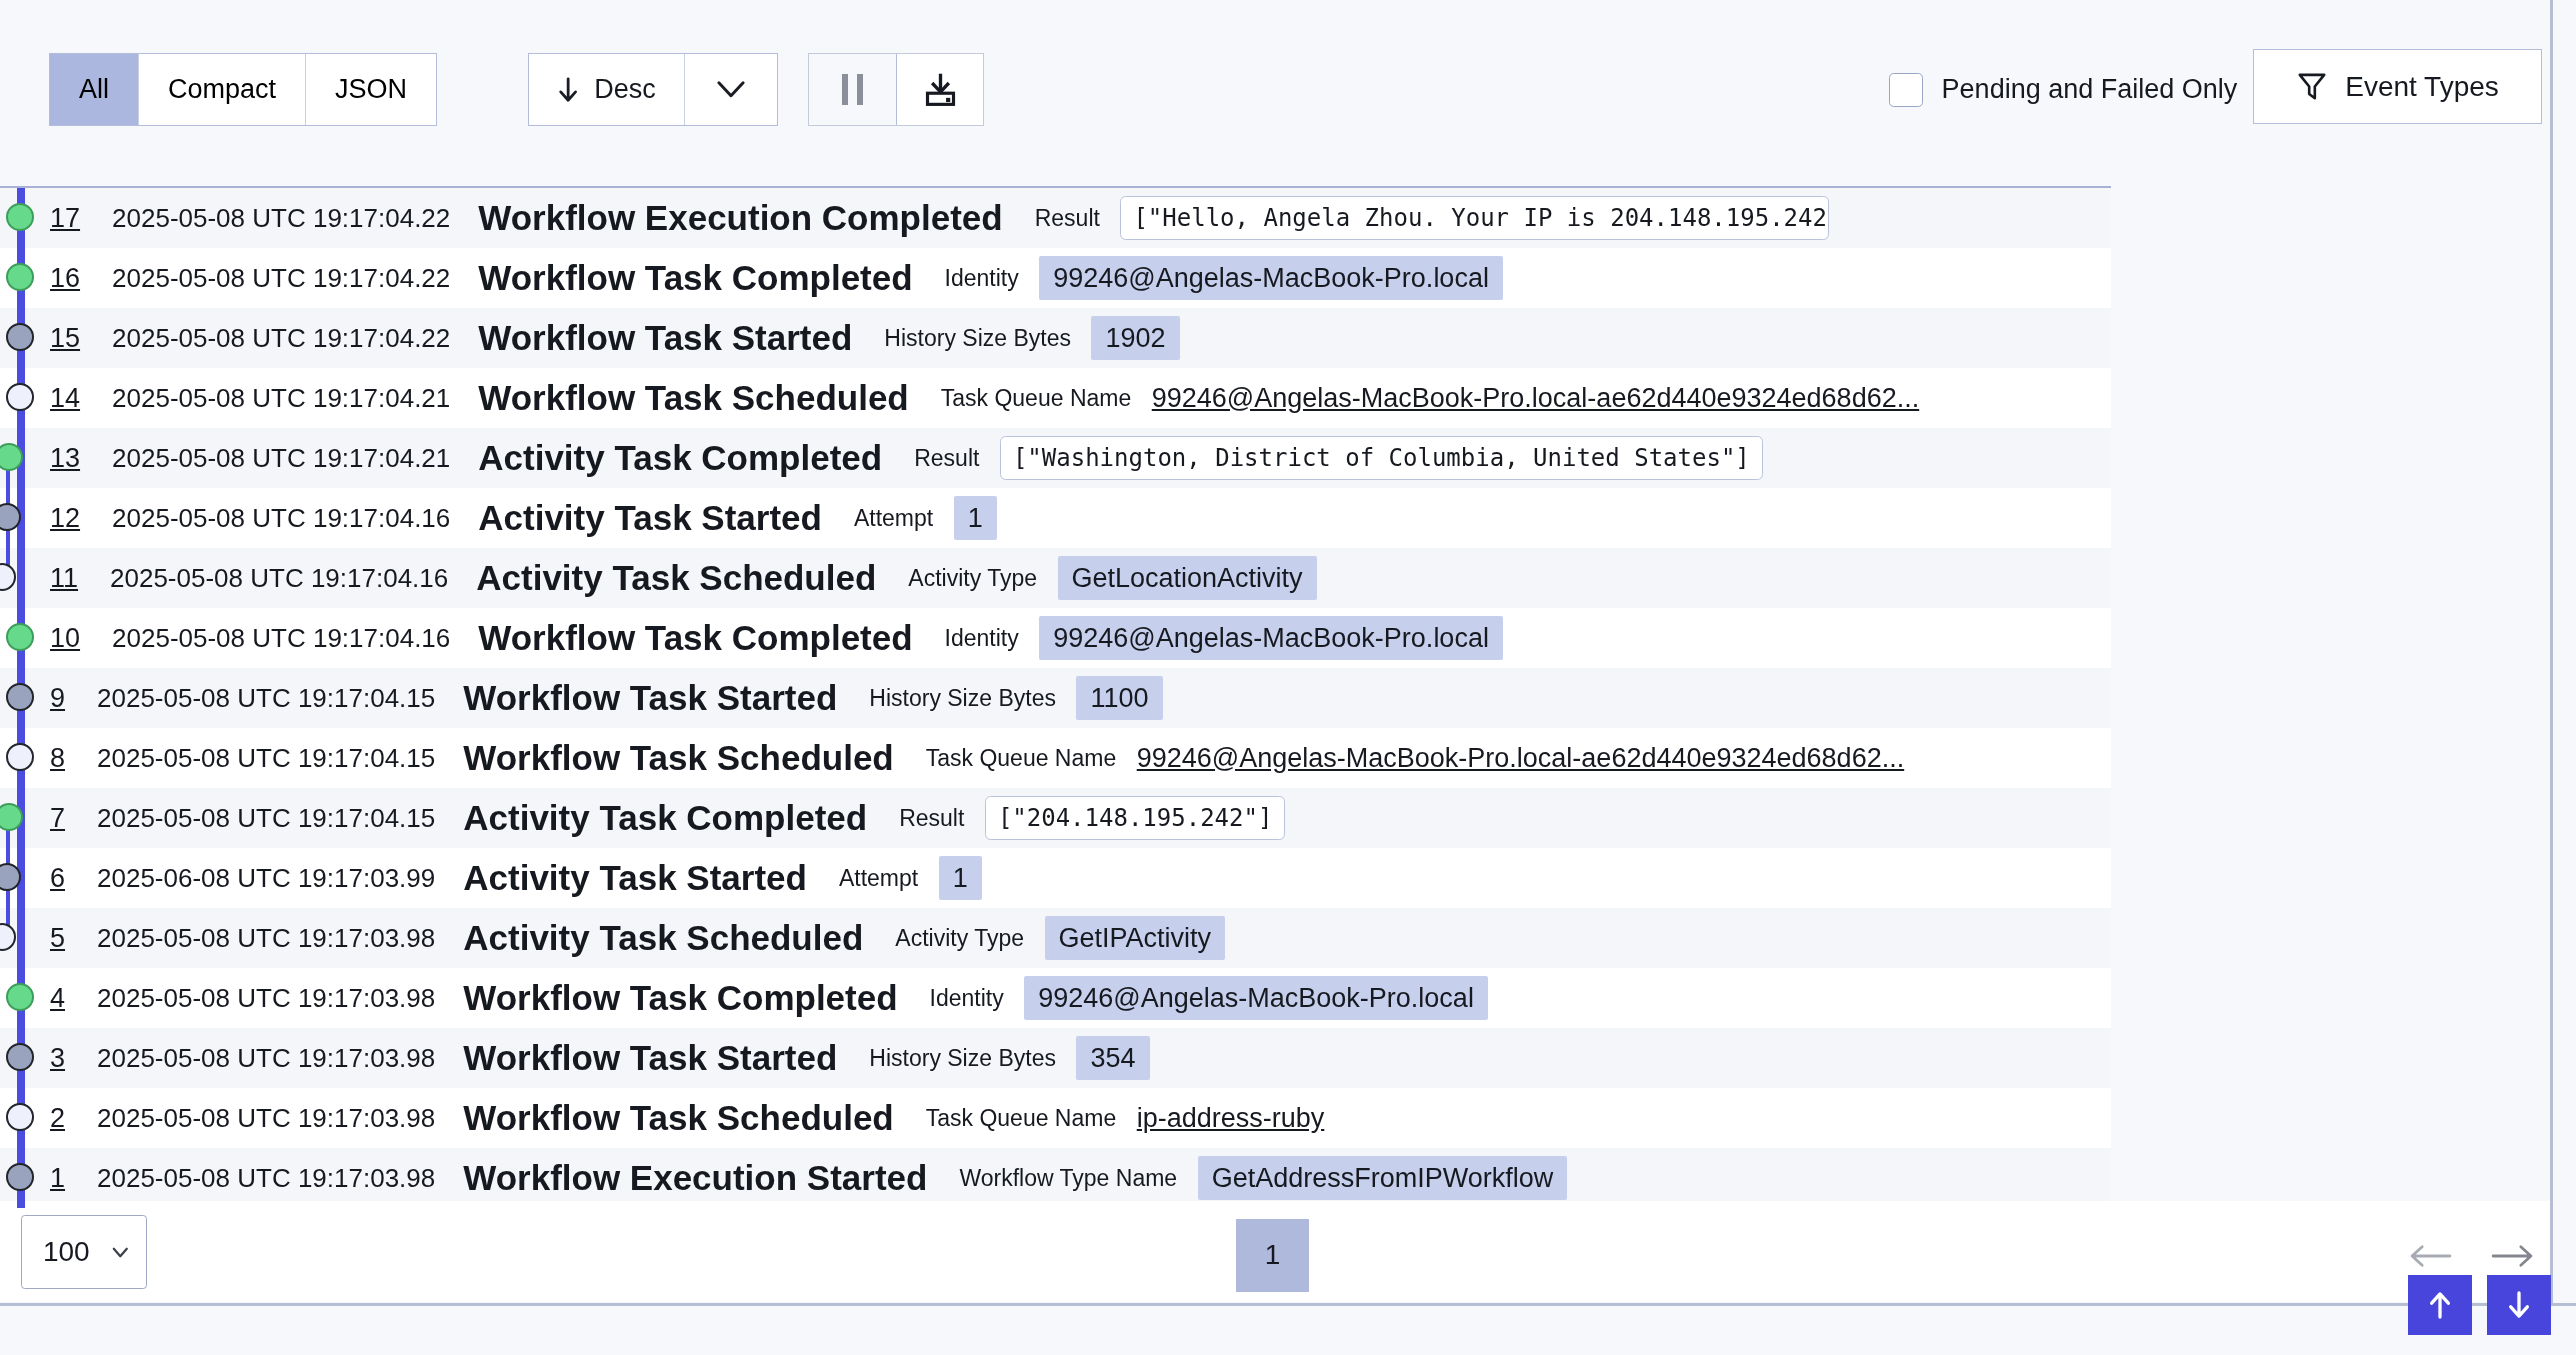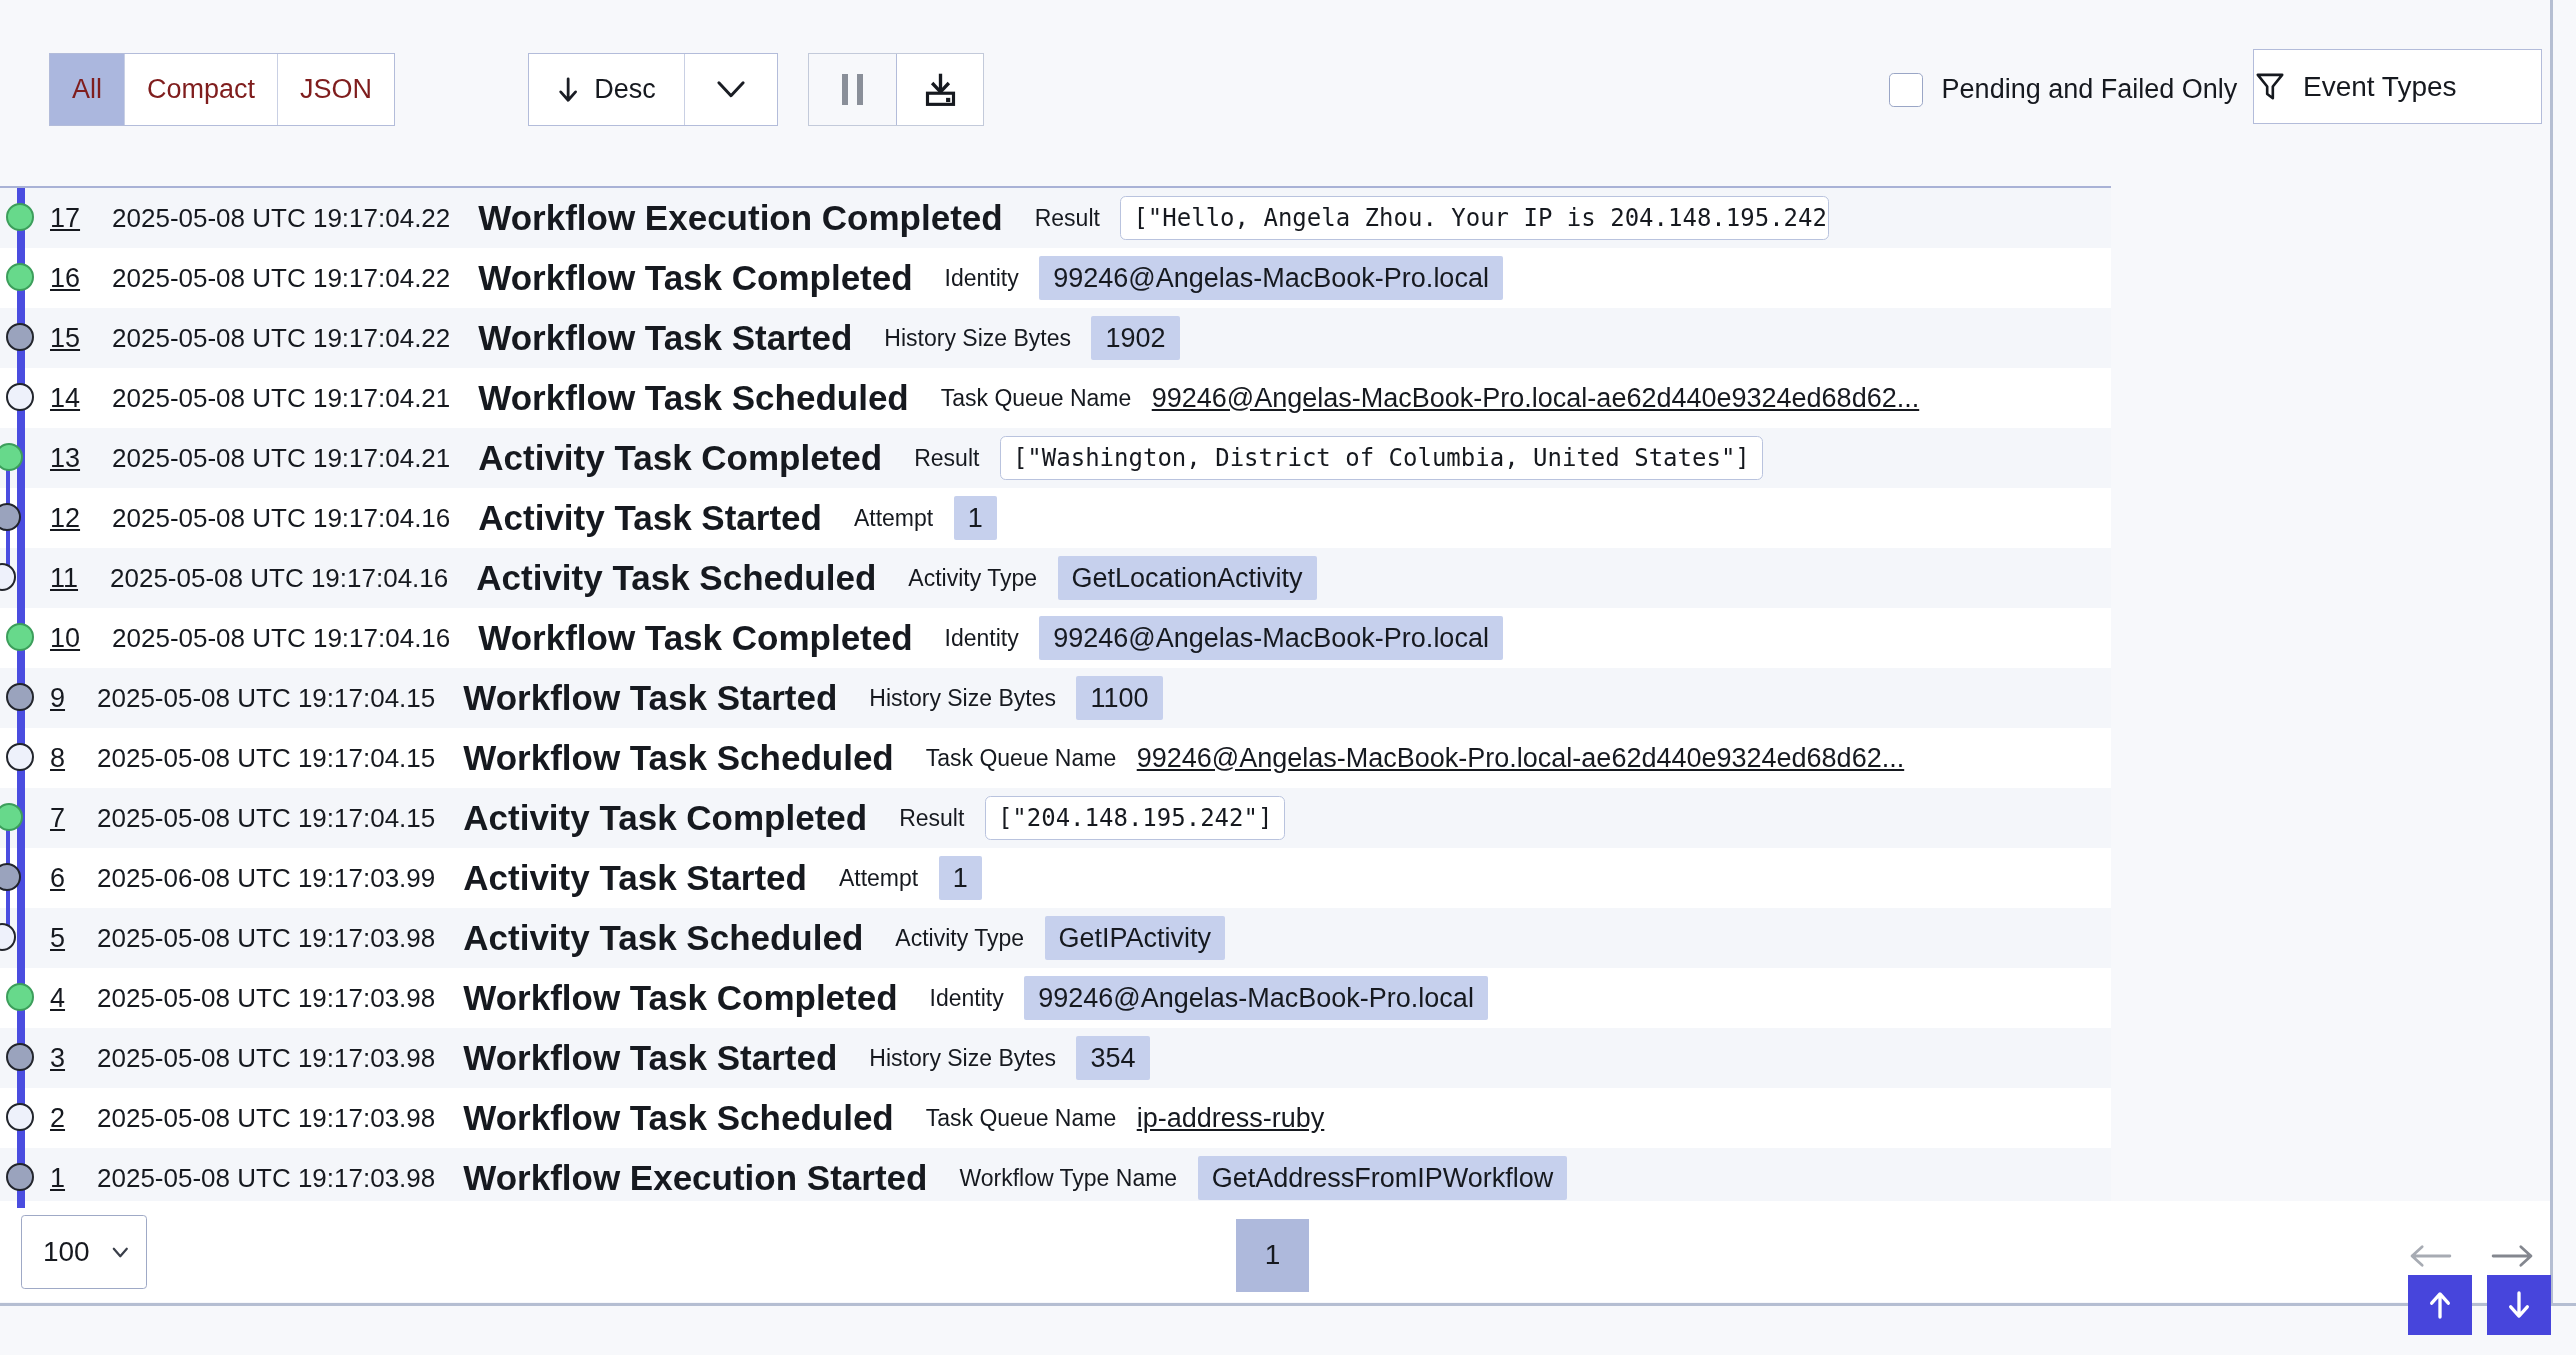--- a/index.html
+++ b/index.html
@@ -10,21 +10,21 @@
   }
 
   
   .toolbar { position:absolute; top:0; left:0; width:2576px; height:186px; }
   .tab-group {
     position:absolute; left:49px; top:53px; height:73px; display:flex;
     background:#fff; border:1.9px solid #b3bcda;
   }
   .tab {
     display:flex; align-items:center; justify-content:center;
-    font-size:27px; padding:0 22px; border-right:1.9px solid #c9d0e4; cursor:pointer; color:#7f1d1d;
+    font-size:27px; padding:0 29px; border-right:1.9px solid #c9d0e4; cursor:pointer; color:#000000;
   }
   .tab:last-child { border-right:none; }
   .tab.selected { background:#abb7de; }
 
   .sort-group {
     position:absolute; left:528px; top:53px; height:73px; display:flex;
     background:#fff; border:1.9px solid #b3bcda;
   }
   .sort-main { display:flex; align-items:center; gap:15px; padding:0 28px; font-size:27px; }
   .sort-caret { width:93px; border-left:1.9px solid #c9d0e4; display:flex; align-items:center; justify-content:center; }
@@ -36,21 +36,21 @@
   .pause-seg { width:87px; display:flex; align-items:center; justify-content:center; gap:8.4px; }
   .pause-bar { width:6.5px; height:31px; background:#8a8f99; }
   .download-seg { width:87px; background:#fff; border-left:1.9px solid #b3bcda; display:flex; align-items:center; justify-content:center; }
 
   .pending-group { position:absolute; left:1889px; top:53px; height:73px; display:flex; align-items:center; gap:18.6px; }
   .checkbox { width:34px; height:34px; background:#fff; border:1.9px solid #9aa6c6; border-radius:4.7px; }
   .pending-label { font-size:27px; }
 
   .event-types-btn {
     position:absolute; left:2253px; top:49px; width:289px; height:75px;
-    background:#fff; border:1.9px solid #b3bcda; display:flex; align-items:center; 
+    background:#fff; border:1.9px solid #b3bcda; display:flex; align-items:center; justify-content:center;
     gap:17px; font-size:28px; cursor:pointer;
   }
 
   
   .table-panel {
     position:absolute; top:186px; left:0; width:2111px;
     background:#fff; border-top:2.8px solid #a9b2d6; border-bottom:2.8px solid #0b0b0c;
   }
   .rows { position:relative; }
   .main-line { position:absolute; left:17px; top:0; bottom:0; width:8.4px; background:#4a4de0; z-index:1; }

